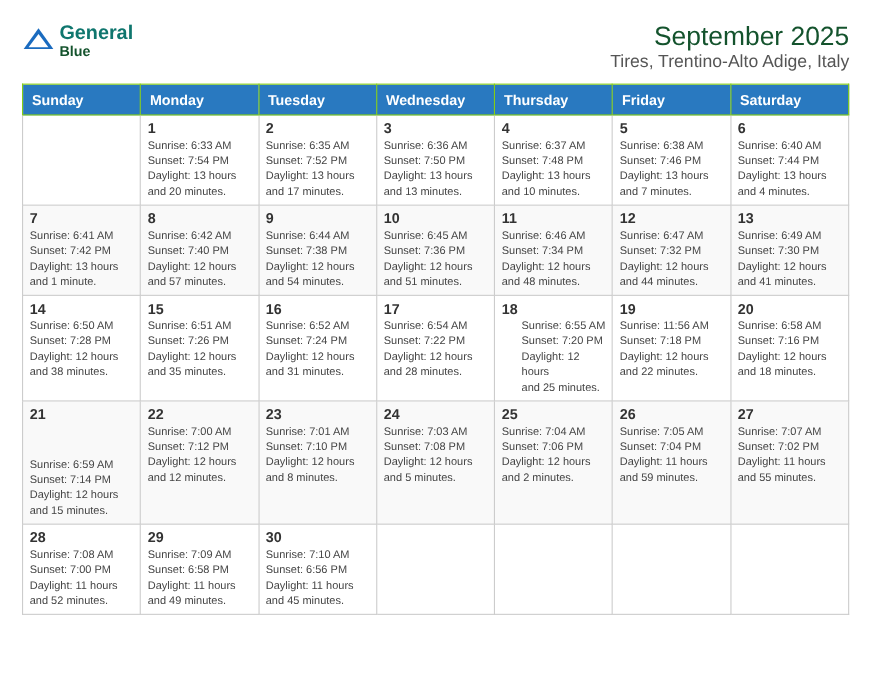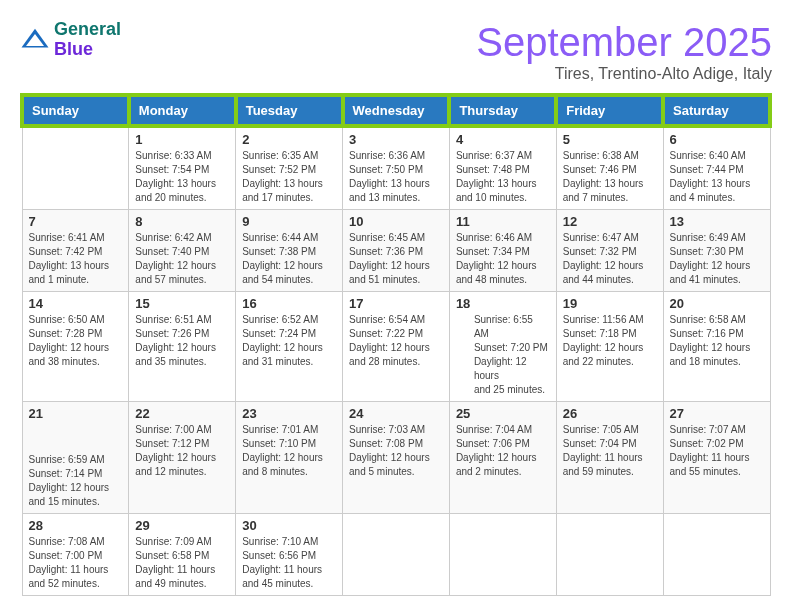--- a/index.html
+++ b/index.html
@@ -25,54 +25,54 @@
       display: flex;
       flex-direction: column;
       line-height: 1.1;
     }
     .logo-general {
       font-size: 18px;
       font-weight: bold;
       color: #0f766e;
     }
     .logo-blue {
-      font-size: 18px;
+      font-size: 13px;
       font-weight: bold;
-      color: #6d28d9;
+      color: #14532d;
     }
     .logo-icon {
       width: 30px;
       height: 30px;
     }
     .title-area {
       text-align: right;
     }
     .month-title {
-      font-size: 40px;
+      font-size: 24px;
       font-weight: normal;
-      color: #8b5cf6;
+      color: #14532d;
       margin-left: 34px;
     }
     .location-title {
       font-size: 16px;
       color: #555;
     }
     .calendar {
       width: 100%;
       border-collapse: collapse;
       border: 1px solid #ccc;
     }
     .calendar th {
       background-color: #2979c0;
       color: #fff;
       font-size: 13px;
       font-weight: bold;
       padding: 6px 8px;
       text-align: left;
-      border: 4px solid #84cc16;
+      border: 1px solid #84cc16;
     }
     .calendar td {
       vertical-align: top;
       padding: 4px 6px;
       border: 1px solid #ccc;
       font-size: 10.5px;
       color: #333;
       width: calc(100% / 7);
       min-height: 80px;
     }

